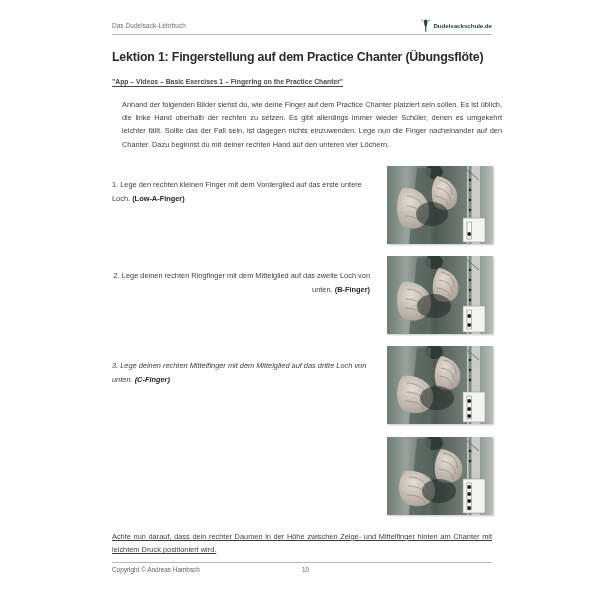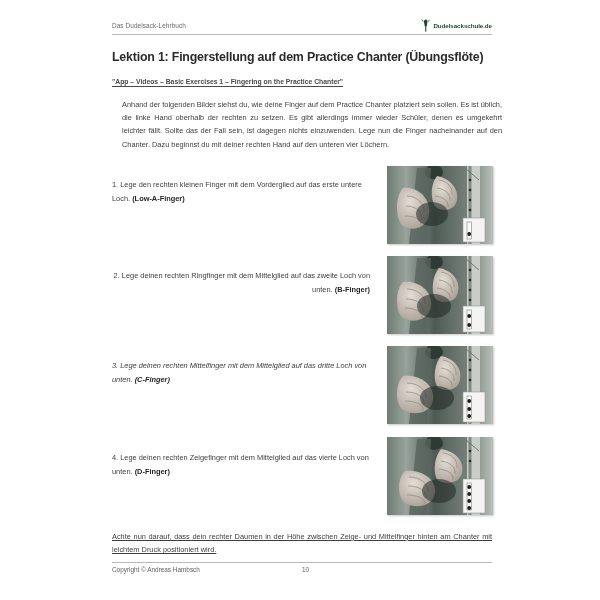--- a/index.html
+++ b/index.html
@@ -216,25 +216,20 @@
     <span>Lege deinen rechten Ringfinger mit dem Mittelglied auf das zweite Loch von unten.</span>
     <b>(B-Finger)</b>
   </div>
 
   <div class="step step-3">
     <span>3.</span>
     <span>Lege deinen rechten Mittelfinger mit dem Mittelglied auf das dritte Loch von unten.</span>
     <b>(C-Finger)</b>
   </div>
 
-  <div class="step step-4">
-    <span>4.</span>
-    <span>Lege deinen rechten Zeigefinger mit dem Mittelglied auf das vierte Loch von unten.</span>
-    <b>(D-Finger)</b>
-  </div>
 
   <div class="photo photo-1">
     <svg viewBox="0 0 106 78" preserveAspectRatio="none">
       <defs>
         <linearGradient id="bg1" x1="0" y1="0" x2="1" y2="0">
           <stop offset="0" stop-color="#6e7c74"></stop>
           <stop offset="0.18" stop-color="#97a39b"></stop>
           <stop offset="0.45" stop-color="#4e5a54"></stop>
           <stop offset="0.80" stop-color="#7b867f"></stop>
           <stop offset="1" stop-color="#b9c0ba"></stop>

